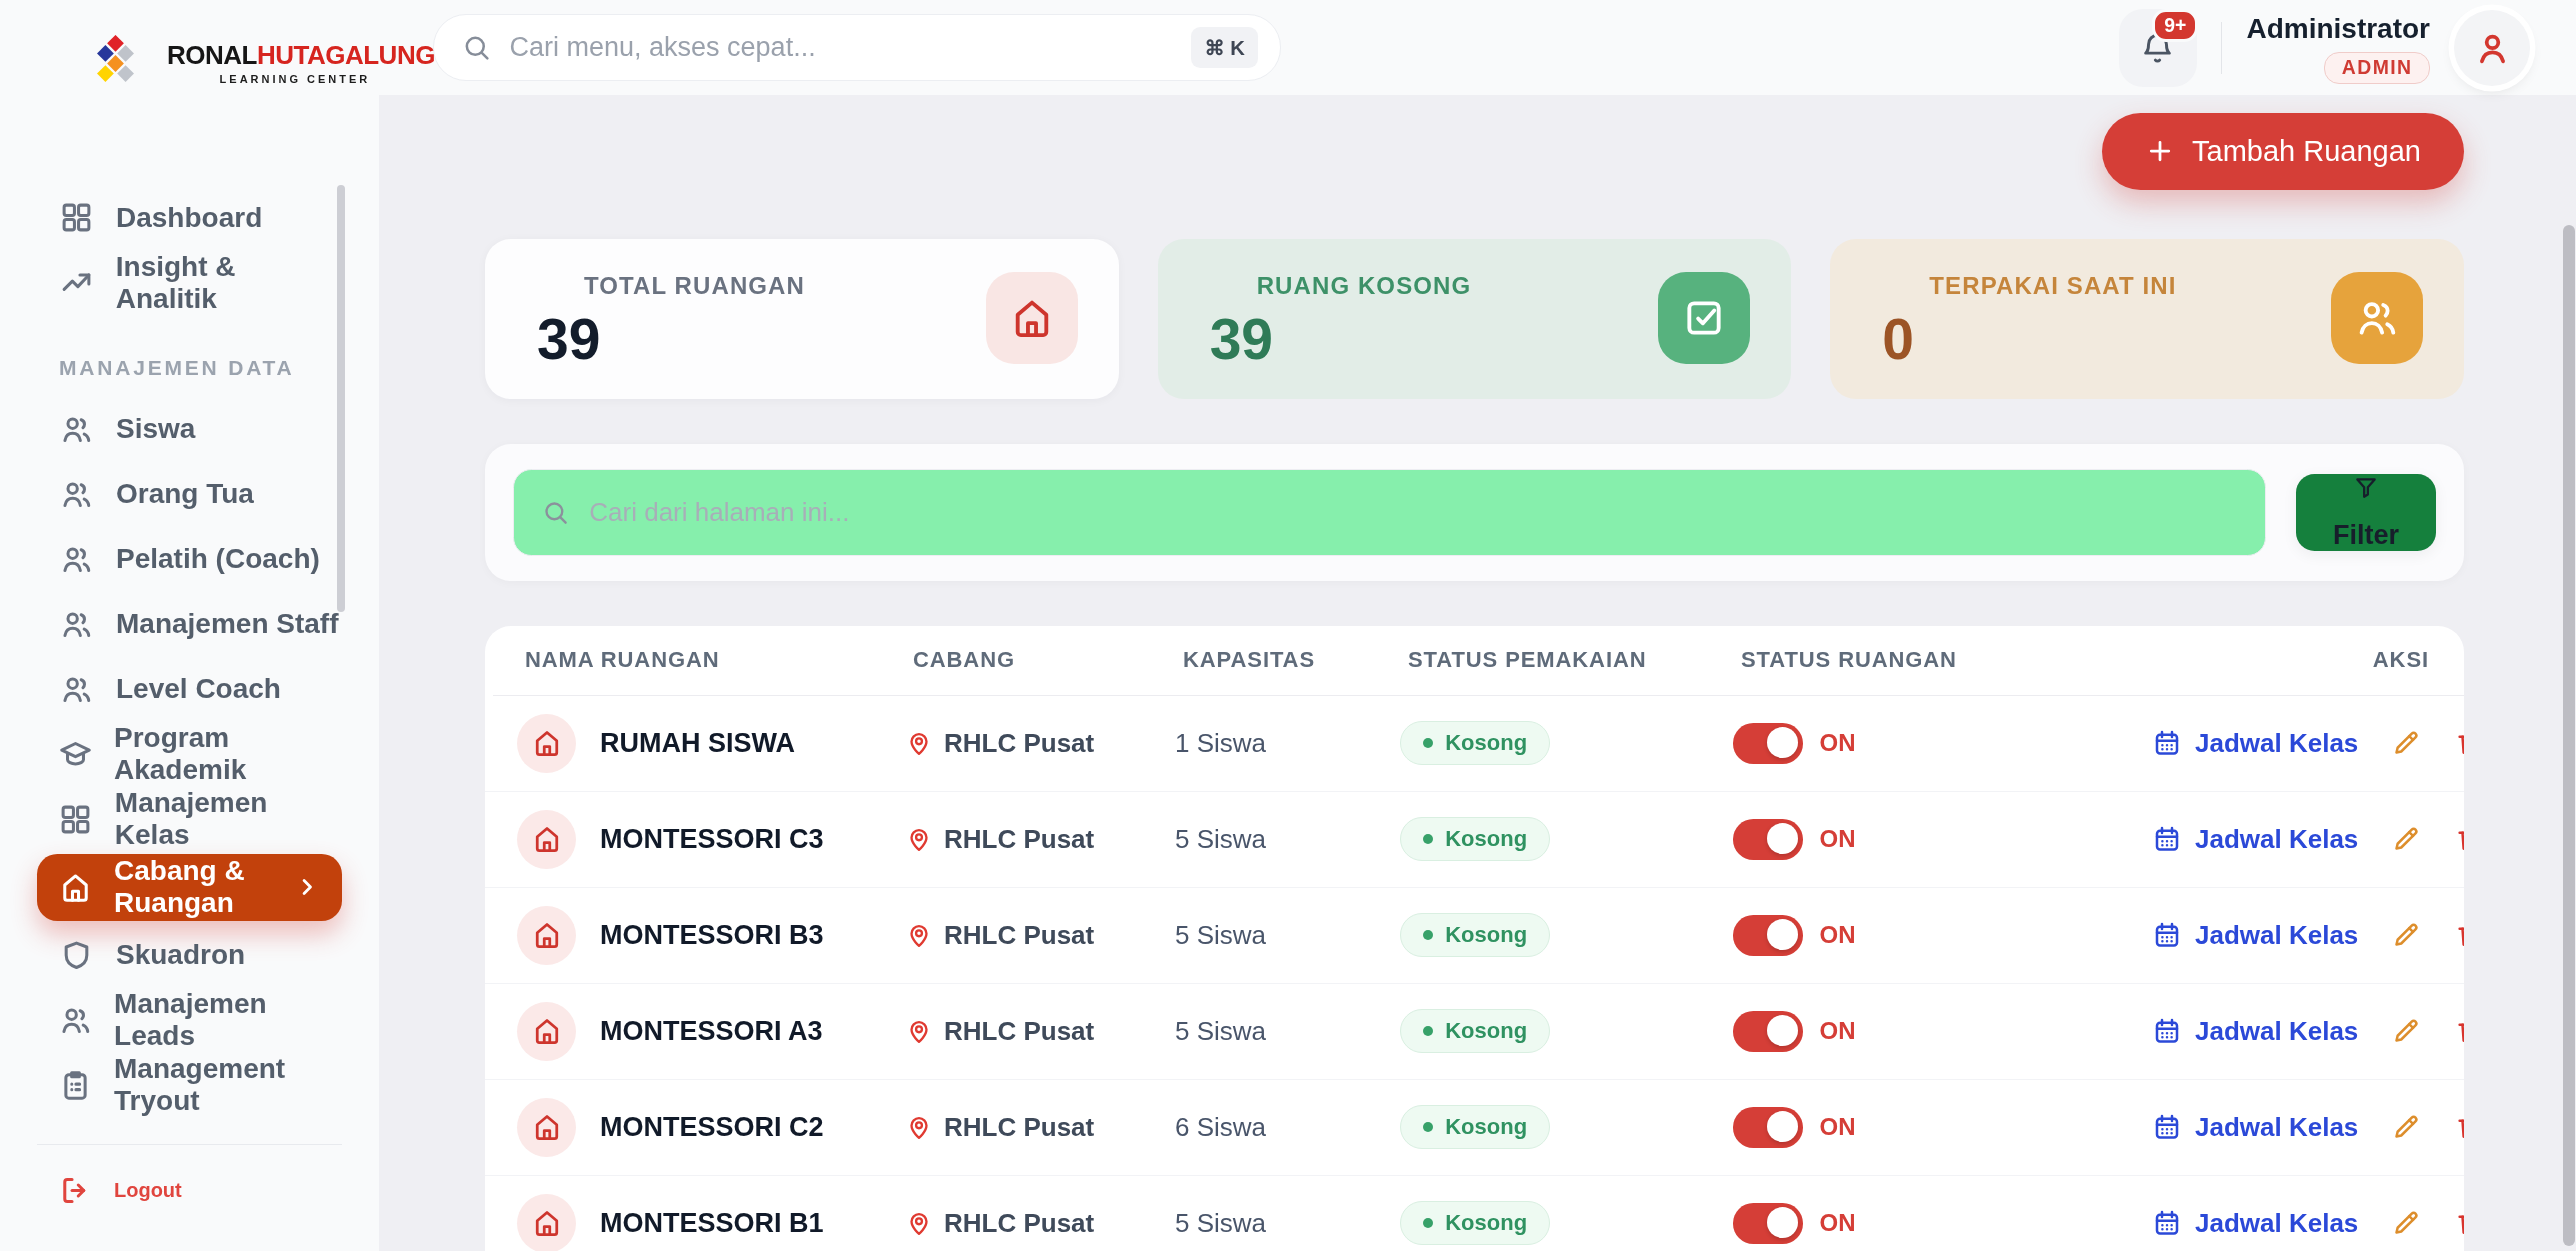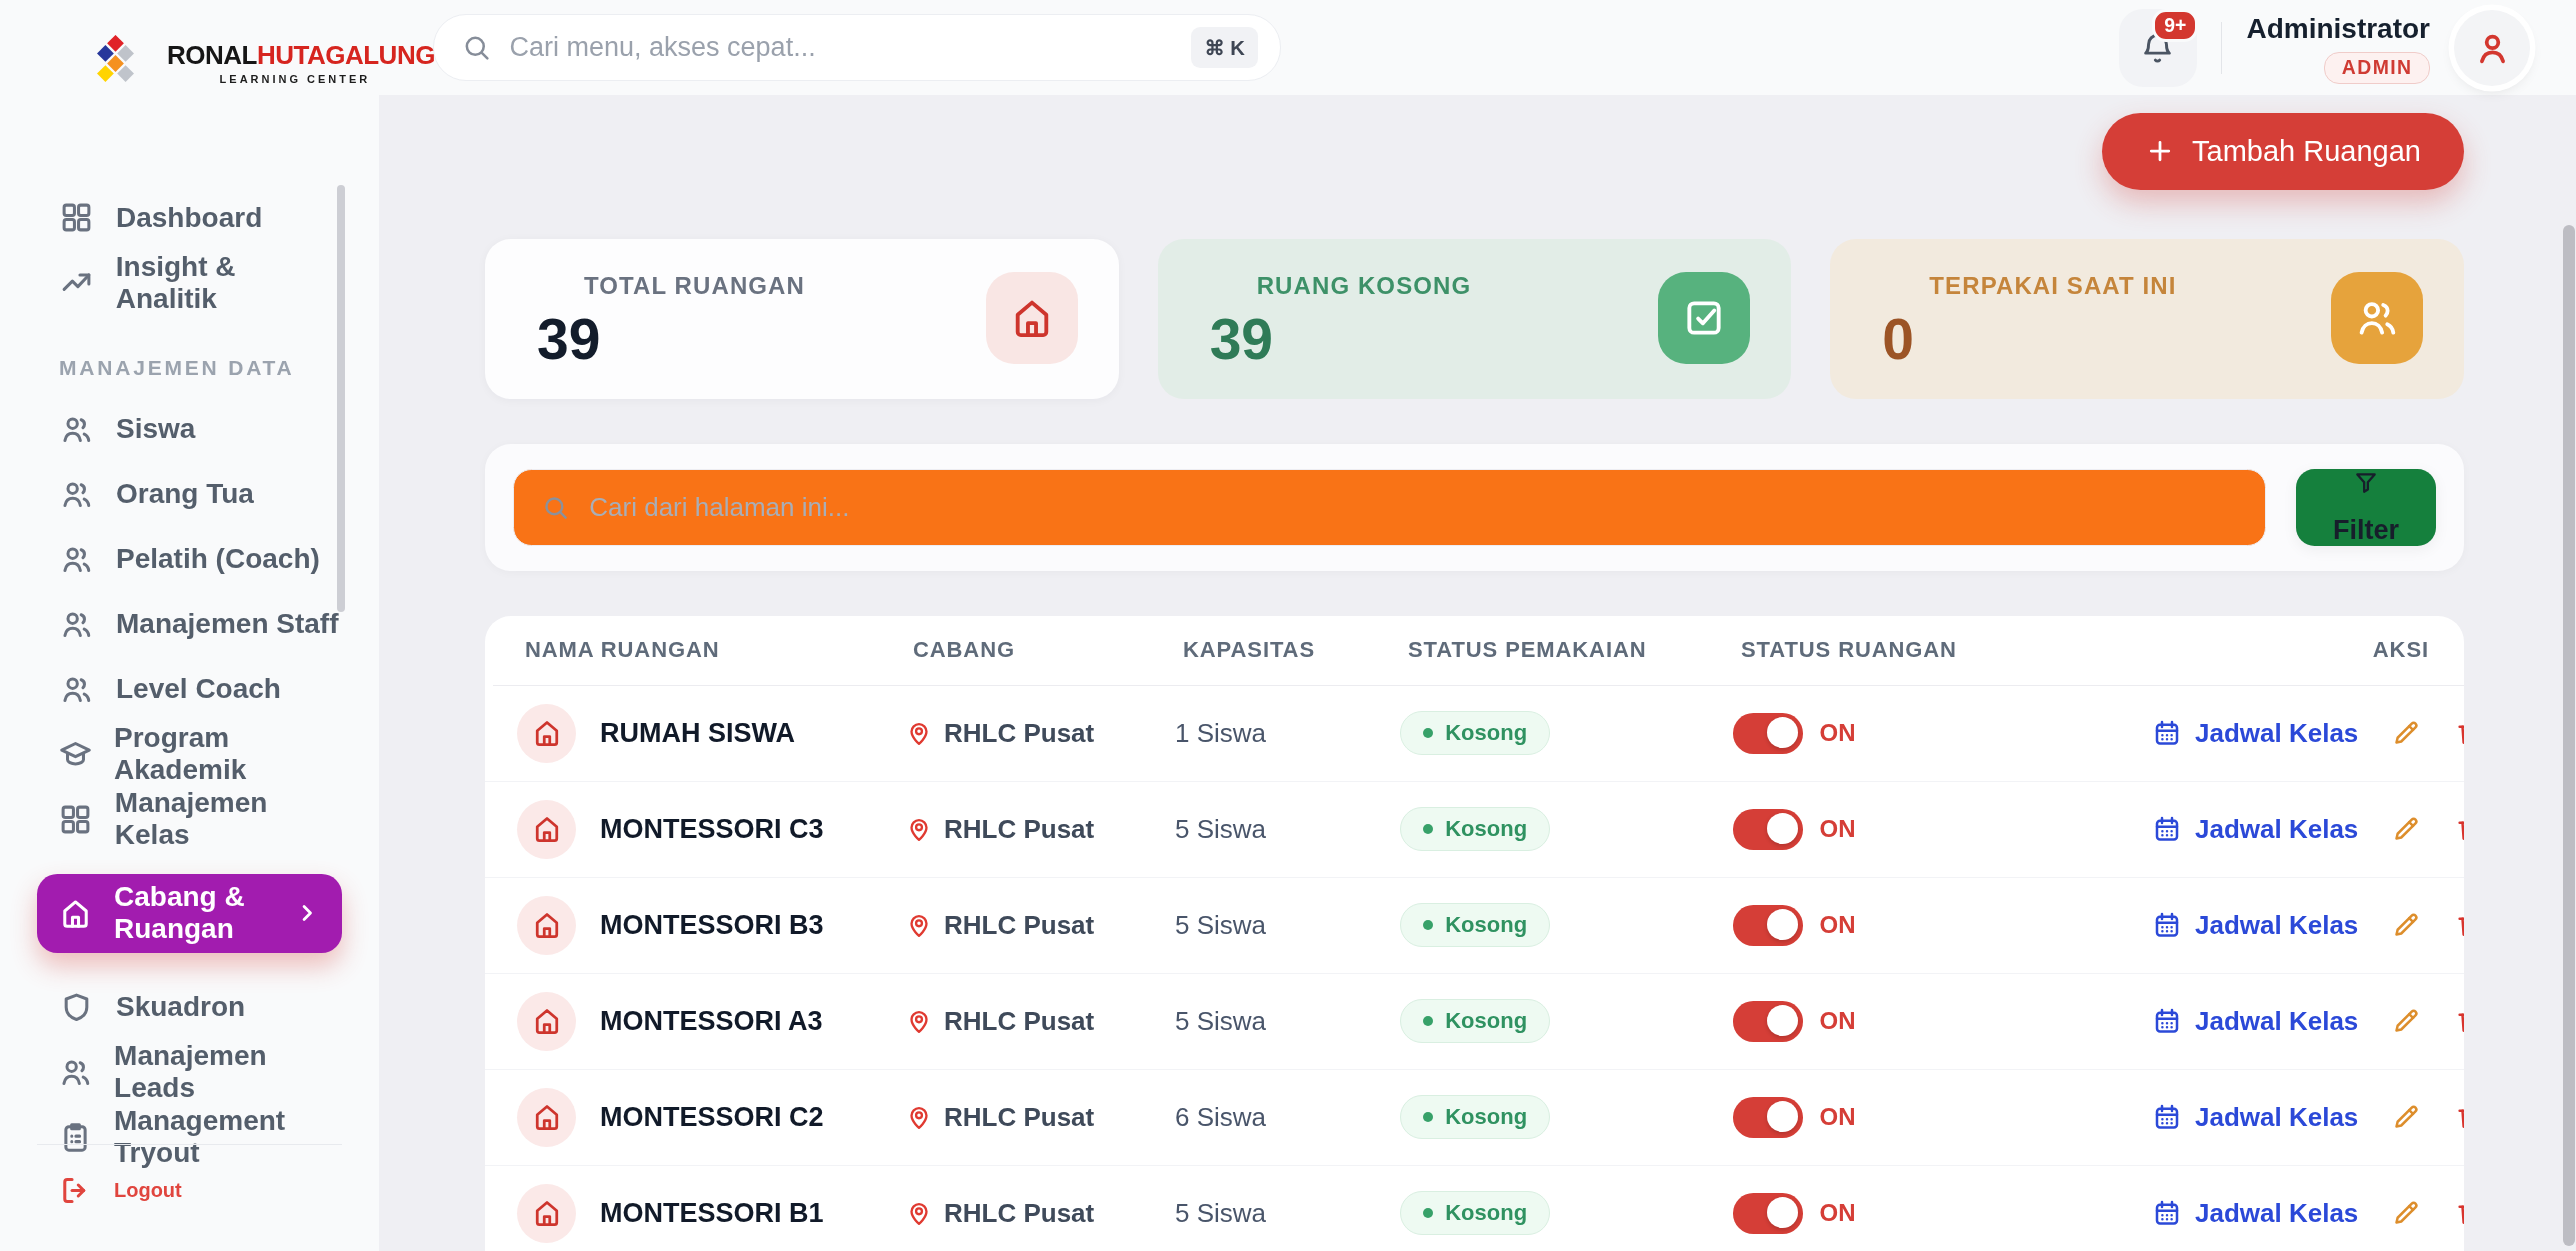--- a/index.html
+++ b/index.html
@@ -29,21 +29,21 @@
     height:65px; display:flex; align-items:center; gap:22px;
     padding-left:22px; border-radius:20.3px; cursor:pointer;
     color:#545e6b; font-size:28px; font-weight:600;
   }
   .nav-item .icon { color:#6a7280; width:35px; }
   .nav-section {
     padding:41px 0 16.6px 22px; font-size:21px; font-weight:800;
     letter-spacing:2.8px; color:#9ba3ae;
   }
   .nav-item.active {
-    background:#a21caf; color:#ffffff; height:79px; margin:22px 0;
+    background:#c2410c; color:#ffffff; height:67px; margin:2px 0;
     box-shadow:0 13px 26px rgba(213,62,55,.32);
     font-weight:700; line-height:1.15;
   }
   .nav-item.active .icon { color:#ffffff; }
   .nav-item.active .nav-label { width:185px; white-space:normal; }
   .nav-chevron { margin-left:auto; margin-right:20.3px; color:rgba(255,255,255,.65); }
   .sidebar-bottom { position:absolute; left:37px; bottom:28px; width:305px; }
   .sidebar-divider { border-top:1.8px solid #e8eaee; margin-bottom:13px; }
   .logout-item {
     height:65px; display:flex; align-items:center; gap:22px; padding-left:22px;
@@ -130,21 +130,21 @@
   .total .stat-icon { background:#f9e6e4; color:#ce352d; }
   .empty .stat-icon { background:#57b27e; color:#ffffff; }
   .used  .stat-icon { background:#e6a33c; color:#ffffff; }
 
   .search-section {
     margin-top:45px; background:#fbfbfd; border-radius:26px;
     padding:25px 28px; display:flex; align-items:center; gap:30px;
     box-shadow:0 1.8px 9.2px rgba(15,23,42,.03);
   }
   .page-search {
-    flex:1; height:77px; background:#f97316; border:1.8px solid #ededf2; border-radius:18.5px;
+    flex:1; height:87px; background:#86efac; border:1.8px solid #ededf2; border-radius:18.5px;
     display:flex; align-items:center; gap:20.3px; padding:0 28px;
   }
   .page-search .icon { color:#8b919c; }
   .page-search input {
     flex:1; border:none; outline:none; background:transparent;
     font-family:"Liberation Sans", sans-serif; font-size:26px; color:#3c4452;
   }
   .page-search input::placeholder { color:#a8aeb8; }
   .btn-filter {
     width:140px; height:77px; border:none; border-radius:18.5px; background:#15803d;

